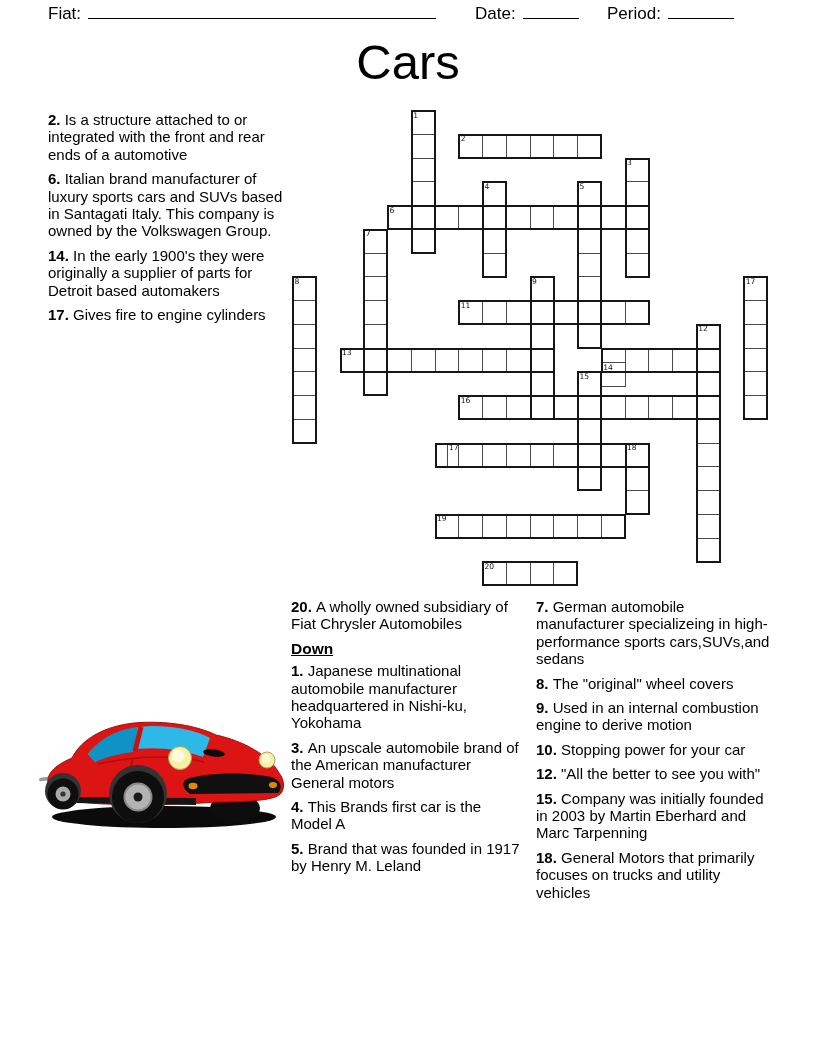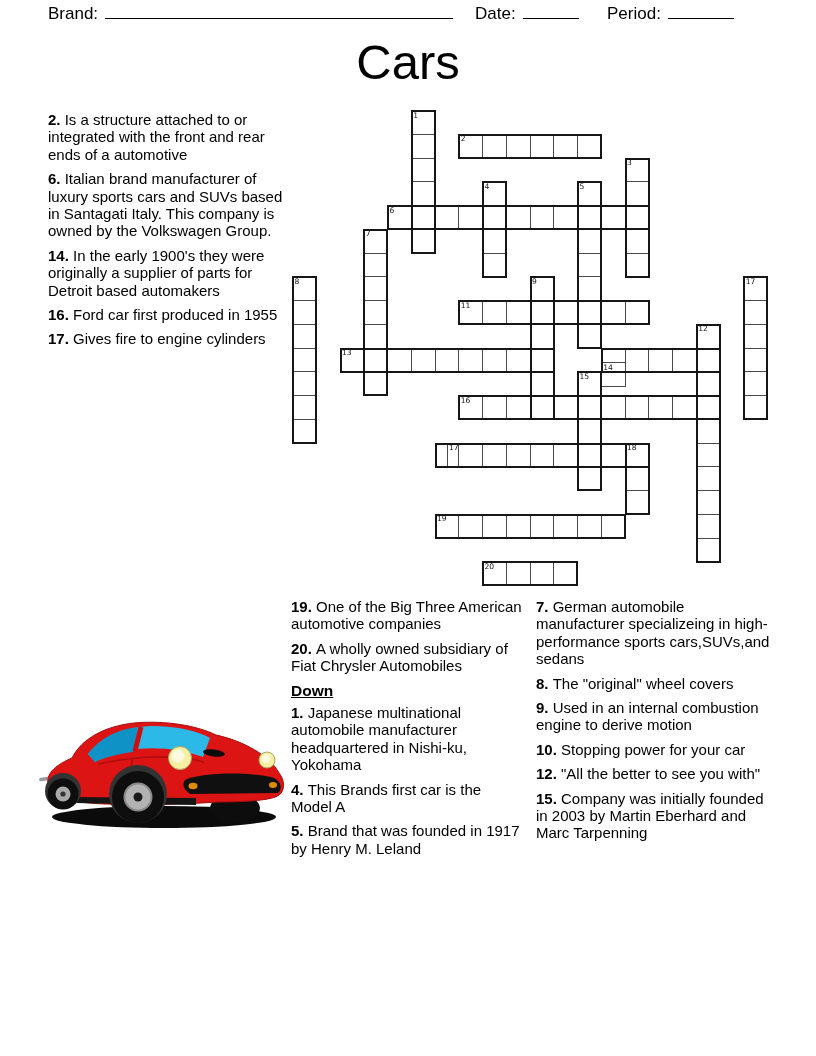--- a/index.html
+++ b/index.html
@@ -45,21 +45,21 @@
   }
   .clue{margin:0 0 7px 0;}
   .clue b{font-weight:bold;}
   
   #car{position:absolute;left:38px;top:694px;width:252px;height:142px;}
 </style>
 </head>
 <body>
 
 <div class="hdr" style="left:48px;">
-  <span class="lbl">Brand:</span><span class="fill-line" id="name-line"></span>
+  <span class="lbl">Fiat:</span><span class="fill-line" id="name-line"></span>
 </div>
 <div class="hdr" style="left:475px;">
   <span class="lbl">Date:</span><span class="fill-line" id="date-line"></span>
 </div>
 <div class="hdr" style="left:607px;">
   <span class="lbl">Period:</span><span class="fill-line" id="period-line"></span>
 </div>
 
 <div id="title">Cars</div>
 
@@ -246,38 +246,38 @@
     <div class="cw-outline" style="left: 142.5px; top: 332.5px; width: 215.15px; height: 25.15px;"></div>
     <div class="cw-outline" style="left: 332.5px; top: 332.5px; width: 25.15px; height: 72.65px;"></div>
     <div class="cw-outline" style="left: 142.5px; top: 403.75px; width: 191.4px; height: 25.15px;"></div>
     <div class="cw-outline" style="left: 190px; top: 451.25px; width: 96.4px; height: 25.15px;"></div>
   </div>
 
 <div class="clue-col" id="clues-left">
     <p class="clue"><b>2. </b>Is a structure attached to or integrated with the front and rear ends of a automotive</p>
     <p class="clue"><b>6. </b>Italian brand manufacturer of luxury sports cars and SUVs based in Santagati Italy. This company is owned by the Volkswagen Group.</p>
     <p class="clue"><b>14. </b>In the early 1900's they were originally a supplier of parts for Detroit based automakers</p>
-    <p class="clue"><b>16. </b>Ford car first produced in 1955</p>
     <p class="clue"><b>17. </b>Gives fire to engine cylinders</p>
   </div>
 <div class="clue-col" id="clues-middle">
-    <p class="clue"><b>19. </b>One of the Big Three American automotive companies</p>
     <p class="clue"><b>20. </b>A wholly owned subsidiary of Fiat Chrysler Automobiles</p>
     <div class="clue-heading">Down</div>
     <p class="clue"><b>1. </b>Japanese multinational automobile manufacturer headquartered in Nishi-ku, Yokohama</p>
+    <p class="clue"><b>3. </b>An upscale automobile brand of the American manufacturer General motors</p>
     <p class="clue"><b>4. </b>This Brands first car is the Model A</p>
     <p class="clue"><b>5. </b>Brand that was founded in 1917 by Henry M. Leland</p>
   </div>
 <div class="clue-col" id="clues-right">
     <p class="clue"><b>7. </b>German automobile manufacturer specializeing in high-performance sports cars,SUVs,and sedans</p>
     <p class="clue"><b>8. </b>The "original" wheel covers</p>
     <p class="clue"><b>9. </b>Used in an internal combustion engine to derive motion</p>
     <p class="clue"><b>10. </b>Stopping power for your car</p>
     <p class="clue"><b>12. </b>"All the better to see you with"</p>
     <p class="clue"><b>15. </b>Company was initially founded in 2003 by Martin Eberhard and Marc Tarpenning</p>
+    <p class="clue"><b>18. </b>General Motors that primarily focuses on trucks and utility vehicles</p>
   </div>
 
 <svg id="car" viewBox="0 0 252 142" aria-hidden="true">
 
   <ellipse cx="126" cy="123" rx="112" ry="11" fill="#0b0b0b"></ellipse>
 
   <ellipse cx="197" cy="114" rx="25" ry="14" fill="#0d0d0d"></ellipse>
 
   <rect x="1" y="83" width="13" height="3.6" rx="1.8" fill="#9b9b9b" transform="rotate(-8 8 85)"></rect>
 

